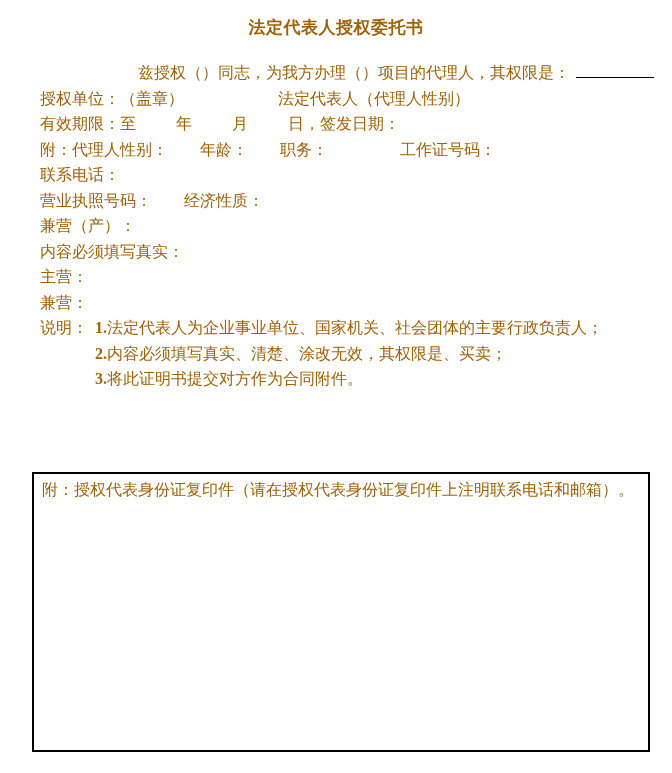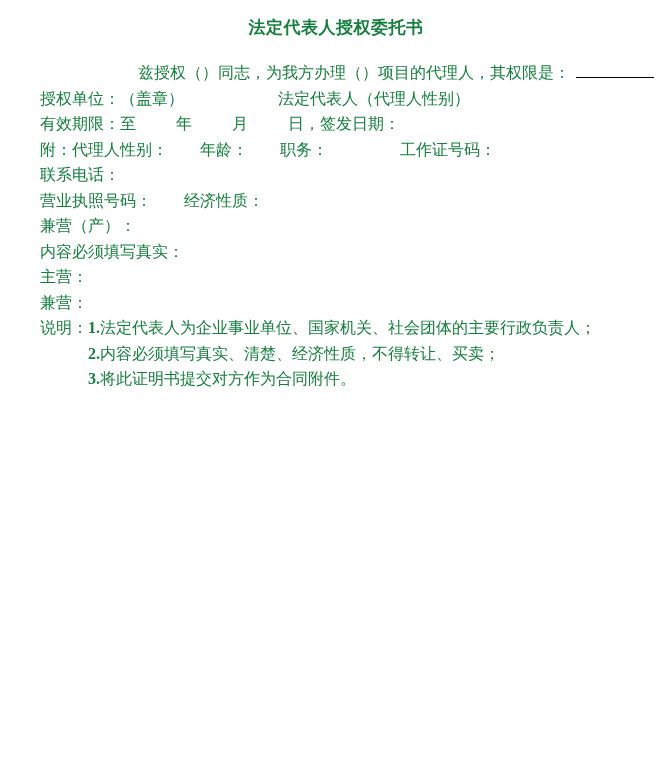--- a/index.html
+++ b/index.html
@@ -1,21 +1,21 @@
 <!DOCTYPE html>
 <html><head>
 <meta charset="utf-8">
 <style>
   html,body{margin:0;padding:0;background:#ffffff;}
   .page{
     position:relative;
     width:672px;
     height:773px;
     background:#ffffff;
-    color:#15803d;
+    color:#a16207;
     font-family:"Liberation Serif","DejaVu Serif",serif;
     overflow:hidden;
   }
   .title{
     margin:0;
     padding-top:15px;
     text-align:center;
     font-size:17px;
     font-weight:bold;
     line-height:26px;
@@ -35,21 +35,21 @@
     display:inline-block;
     width:78px;
     height:17px;
     margin-left:6px;
     border-bottom:1px solid #000;
     vertical-align:baseline;
   }
   .rep{ margin-left:94px; }
   .notes{ display:flex; align-items:flex-start; }
   .notes-label{ flex:none; }
-  .notes-items{ }
+  .notes-items{ margin-left:7px; }
   .note{ margin:0; white-space:pre-wrap; }
   .note-num{ font-weight:bold; }
   .attachment-box{
     position:absolute;
     left:32px;
     top:472px;
     width:618px;
     height:280px;
     box-sizing:border-box;
     border:2px solid #000;
@@ -89,21 +89,24 @@
     <p class="line">内容必须填写真实：</p>
 
     <p class="line">主营：</p>
 
     <p class="line">兼营：</p>
 
     <div class="notes">
       <span class="notes-label">说明：</span>
       <div class="notes-items">
         <p class="note"><span class="note-num">1.</span><span>法定代表人为企业事业单位、国家机关、社会团体的主要行政负责人；</span></p>
-        <p class="note"><span class="note-num">2.</span><span>内容必须填写真实、清楚、经济性质，不得转让、买卖；</span></p>
+        <p class="note"><span class="note-num">2.</span><span>内容必须填写真实、清楚、涂改无效，其权限是、买卖；</span></p>
         <p class="note"><span class="note-num">3.</span><span>将此证明书提交对方作为合同附件。</span></p>
       </div>
     </div>
 
   </div>
 
+  <div class="attachment-box">
+    <p>附：授权代表身份证复印件（请在授权代表身份证复印件上注明联系电话和邮箱）。</p>
+  </div>
 
 </div>
 
 </body></html>

